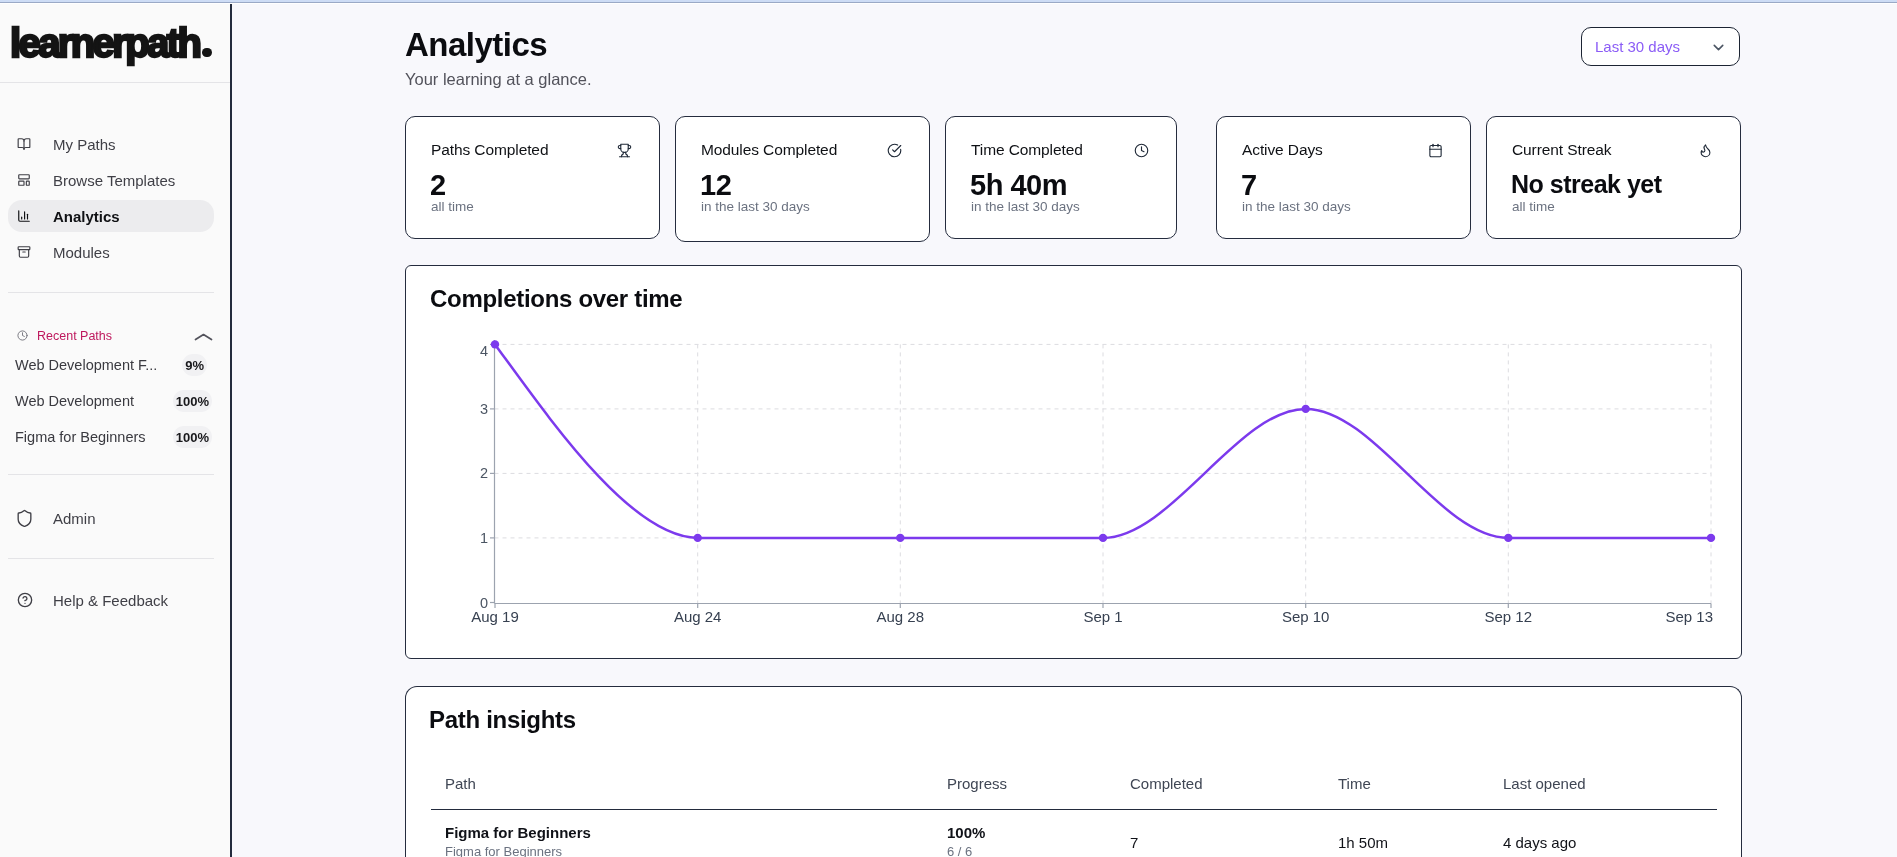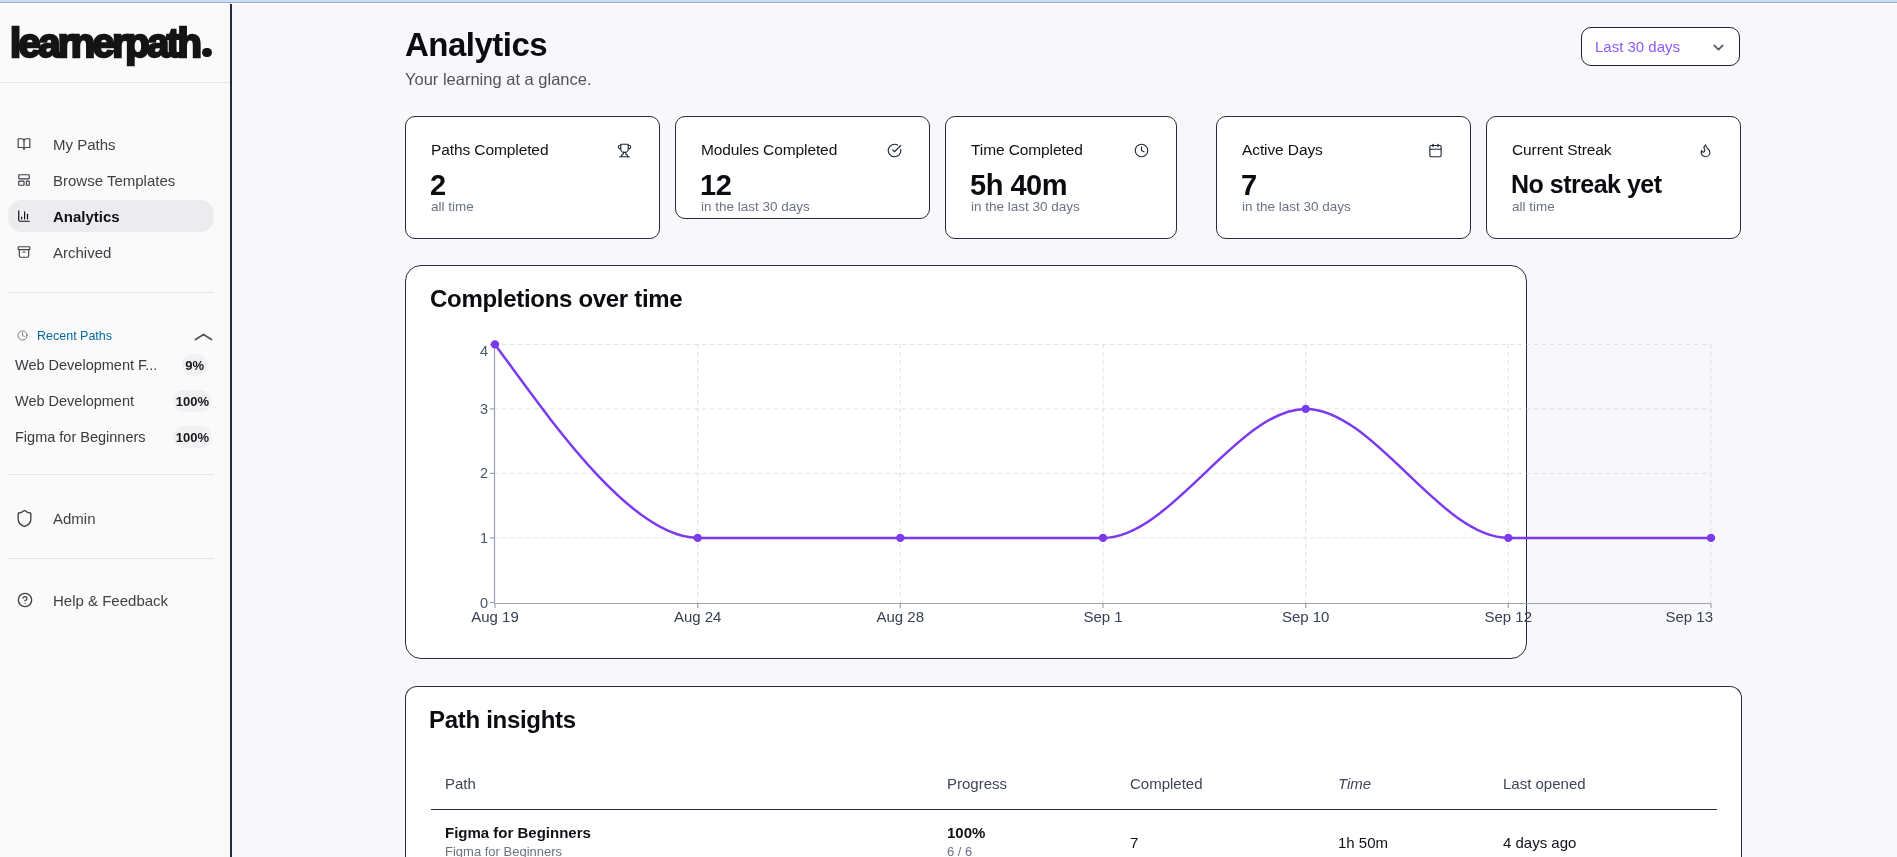--- a/index.html
+++ b/index.html
@@ -57,29 +57,29 @@
         <path d="M8 17v-3"></path>
       </svg>
     <span>Analytics</span>
   </div>
   <div class="nav" style="top:236px;">
     <svg class="ic" viewBox="0 0 24 24">
         <rect width="20" height="5" x="2" y="3" rx="1"></rect>
         <path d="M4 8v11a2 2 0 0 0 2 2h12a2 2 0 0 0 2-2V8"></path>
         <path d="M10 12h4"></path>
       </svg>
-    <span>Archived</span>
+    <span>Modules</span>
   </div>
 
   <div class="sdiv" style="left:8px; top:292px; width:206px;"></div>
   <svg class="ic abs" viewBox="0 0 24 24" style="left:17px; top:330px; width:11px; height:11px; color:#71717a;">
       <circle cx="12" cy="12" r="10"></circle>
       <polyline points="12 6 12 12 16 14"></polyline>
     </svg>
-  <div class="abs" style="left:37px; top:329px; font-size:12.5px; color:#0369a1;">Recent Paths</div>
+  <div class="abs" style="left:37px; top:329px; font-size:12.5px; color:#be185d;">Recent Paths</div>
   <svg class="abs" viewBox="0 0 19 8" fill="none" stroke="#52525b" stroke-width="1.7" stroke-linecap="round" stroke-linejoin="round" style="left:194px; top:333px; width:19px; height:8px;">
       <path d="M1.5 6.5 9.5 1.5 17.5 6.5"></path>
     </svg>
 
   <div class="rowtxt" style="top:357px;">Web Development F...</div>
   <div class="badge" style="right:23px; top:354px;">9%</div>
   <div class="rowtxt" style="top:393px;">Web Development</div>
   <div class="badge" style="right:18px; top:390px;">100%</div>
   <div class="rowtxt" style="top:429px;">Figma for Beginners</div>
   <div class="badge" style="right:18px; top:426px;">100%</div>
@@ -117,21 +117,21 @@
       <path d="M6 9H4.5a2.5 2.5 0 0 1 0-5H6"></path>
       <path d="M18 9h1.5a2.5 2.5 0 0 0 0-5H18"></path>
       <path d="M4 22h16"></path>
       <path d="M10 14.66V17c0 .55-.47.98-.97 1.21C7.85 18.75 7 20.24 7 22"></path>
       <path d="M14 14.66V17c0 .55.47.98.97 1.21C16.15 18.75 17 20.24 17 22"></path>
       <path d="M18 2H6v7a6 6 0 0 0 12 0V2Z"></path>
     </svg>
   <div class="cnum">2</div>
   <div class="ccap">all time</div>
 </div>
-<div class="card" style="left:675px; top:116px; width:255px; height:103px;">
+<div class="card" style="left:675px; top:116px; width:255px; height:126px;">
   <div class="ctitle">Modules Completed</div>
   <svg class="ic cicon" viewBox="0 0 24 24" style="stroke-width:1.8;">
       <path d="M21.801 10A10 10 0 1 1 17 3.335"></path>
       <path d="m9 11 3 3L22 4"></path>
     </svg>
   <div class="cnum">12</div>
   <div class="ccap">in the last 30 days</div>
 </div>
 <div class="card" style="left:945px; top:116px; width:232px; height:123px;">
   <div class="ctitle">Time Completed</div>
@@ -155,21 +155,21 @@
 </div>
 <div class="card" style="left:1486px; top:116px; width:255px; height:123px;">
   <div class="ctitle">Current Streak</div>
   <svg class="ic cicon" viewBox="0 0 24 24" style="stroke-width:1.8;">
       <path d="M8.5 14.5A2.5 2.5 0 0 0 11 12c0-1.38-.5-2-1-3-1.072-2.143-.224-4.054 2-6 .5 2.5 2 4.9 4 6.5 2 1.6 3 3.5 3 5.5a7 7 0 1 1-14 0c0-1.153.433-2.294 1-3a2.5 2.5 0 0 0 2.5 2.5z"></path>
     </svg>
   <div class="cnum" style="font-size:25px; top:55px;">No streak yet</div>
   <div class="ccap">all time</div>
 </div>
 
-<div class="card" style="left:405px; top:265px; width:1122px; height:394px; border-radius:16px;">
+<div class="card" style="left:405px; top:265px; width:1337px; height:394px; border-radius:6px;">
   <div class="bigtitle" style="left:24px; top:19px;">Completions over time</div>
   <svg width="1335" height="392" viewBox="0 0 1335 392" style="position:absolute; left:0; top:0;">
 
     <g stroke="#dcdce0" stroke-dasharray="4 4" stroke-width="1">
       <line x1="88.5" y1="78.4" x2="1305" y2="78.4"></line>
       <line x1="88.5" y1="142.9" x2="1305" y2="142.9"></line>
       <line x1="88.5" y1="207.4" x2="1305" y2="207.4"></line>
       <line x1="88.5" y1="271.9" x2="1305" y2="271.9"></line>
     </g>
 
@@ -227,21 +227,21 @@
       <text x="1307" y="356" text-anchor="end">Sep 13</text>
     </g>
   </svg>
 </div>
 
 <div class="card" style="left:405px; top:686px; width:1337px; height:200px; border-radius:12px; border-bottom:none;">
   <div class="bigtitle" style="left:23px; top:19px;">Path insights</div>
   <div class="hcell" style="left:39px; top:88px;">Path</div>
   <div class="hcell" style="left:541px; top:88px;">Progress</div>
   <div class="hcell" style="left:724px; top:88px;">Completed</div>
-  <div class="hcell" style="left:932px; top:88px;font-style:italic;">Time</div>
+  <div class="hcell" style="left:932px; top:88px;">Time</div>
   <div class="hcell" style="left:1097px; top:88px;">Last opened</div>
   <div class="abs" style="left:25px; top:121.5px; width:1286px; height:1.2px; background:#232b3d;"></div>
   <div class="cell" style="left:39px; top:137px; font-weight:bold;">Figma for Beginners</div>
   <div class="cell" style="left:39px; top:157px; font-size:13px; color:#6b7280;">Figma for Beginners</div>
   <div class="cell" style="left:541px; top:137px; font-weight:bold;">100%</div>
   <div class="cell" style="left:541px; top:157px; font-size:13px; color:#6b7280;">6 / 6</div>
   <div class="cell" style="left:724px; top:147px;">7</div>
   <div class="cell" style="left:932px; top:147px;">1h 50m</div>
   <div class="cell" style="left:1097px; top:147px;">4 days ago</div>
 </div>

